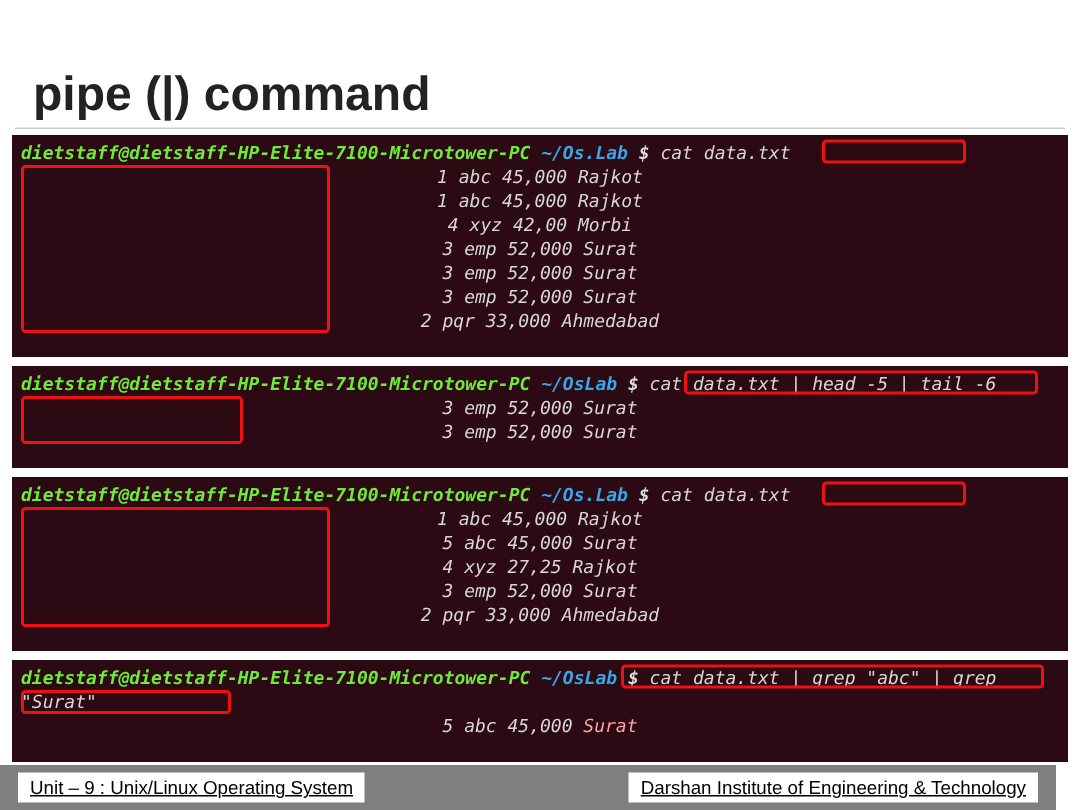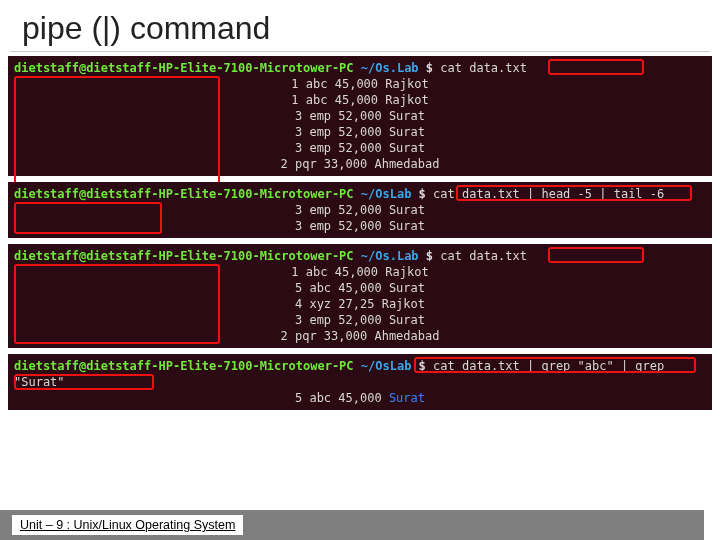--- a/index.html
+++ b/index.html
@@ -3,40 +3,42 @@
 <meta charset="utf-8">
 <style>
   * { margin:0; padding:0; box-sizing:border-box; }
   body {
     width:720px; height:540px;
     background:#fff;
     font-family:"Segoe UI",Arial,sans-serif;
     position:relative; overflow:hidden;
   }
   .slide-title {
-    font-size:32px; font-weight:400; color:#222;
+    font-size:32px; font-weight:700; color:#222;
     padding:10px 22px 4px 22px;
+    margin-top:34px;
   }
   .hr { height:1px; background:#ccc; margin:0 10px 4px 10px; }
   .terminals { padding:0 8px; }
   .term {
     background:#2b0a14;
     font-family:"DejaVu Sans Mono","Ubuntu Mono",monospace;
     font-size:12px; line-height:16px;
     color:#ddd;
-    padding:4px 6px 0 6px;
+    padding:4px 6px 12px 6px;
     margin-bottom:6px;
     position:relative;
+    font-style:italic;
   }
   .prompt .user { color:#6fea3a; font-weight:700; }
   .prompt .path { color:#3aa6e8; font-weight:700; }
   .prompt .dollar { color:#ddd; font-weight:700; }
   .prompt .cmd { color:#d8d7d5; }
   .out-line { color:#d8d7d5; white-space:pre;text-align:center; }
-  .out-hl { color:#3b82f6; }
+  .out-hl { color:#fca5a5; }
   .redbox {
     position:absolute; border:2px solid #e11; border-radius:3px;
     pointer-events:none;
   }
   .footer {
     position:absolute; left:0; right:16px; bottom:0;
     height:30px; background:#7f7f7f;
     display:flex; justify-content:space-between; align-items:center;
     padding:0 12px; color:#000; font-size:12.5px;
   }
@@ -49,20 +51,21 @@
 <body>
 
 <div class="slide-title">pipe (|) command</div>
 <div class="hr"></div>
 
 <div class="terminals" id="terminals">
     <div class="term">
       <div class="prompt"><span class="user">dietstaff@dietstaff-HP-Elite-7100-Microtower-PC</span> <span class="path">~/Os.Lab</span> <span class="dollar">$</span> <span class="cmd">cat data.txt</span></div>
       <div class="out-line">1 abc 45,000 Rajkot</div>
       <div class="out-line">1 abc 45,000 Rajkot</div>
+      <div class="out-line">4 xyz 42,00 Morbi</div>
       <div class="out-line">3 emp 52,000 Surat</div>
       <div class="out-line">3 emp 52,000 Surat</div>
       <div class="out-line">3 emp 52,000 Surat</div>
       <div class="out-line">2 pqr 33,000 Ahmedabad</div>
       <div style="height: 4px;"></div>
       <div class="redbox" style="left: 540px; top: 3px; width: 96px; height: 16px;"></div>
       <div class="redbox" style="left: 6px; top: 20px; width: 206px; height: 112px;"></div>
     </div>
     <div class="term">
       <div class="prompt"><span class="user">dietstaff@dietstaff-HP-Elite-7100-Microtower-PC</span> <span class="path">~/OsLab</span> <span class="dollar">$</span> <span class="cmd">cat data.txt | head -5 | tail -6</span></div>
@@ -87,13 +90,14 @@
       <div class="prompt"><span class="user">dietstaff@dietstaff-HP-Elite-7100-Microtower-PC</span> <span class="path">~/OsLab</span> <span class="dollar">$</span> <span class="cmd">cat data.txt | grep "abc" | grep "Surat"</span></div>
       <div class="out-line"><span>5 abc 45,000 </span><span class="out-hl">Surat</span></div>
       <div style="height: 4px;"></div>
       <div class="redbox" style="left: 406px; top: 3px; width: 282px; height: 16px;"></div>
       <div class="redbox" style="left: 6px; top: 20px; width: 140px; height: 16px;"></div>
     </div>
   </div>
 
 <div class="footer">
   <span class="fleft">Unit – 9 : Unix/Linux Operating System</span>
+  <span class="fright">Darshan Institute of Engineering &amp; Technology</span>
 </div>
 
 </body></html>

